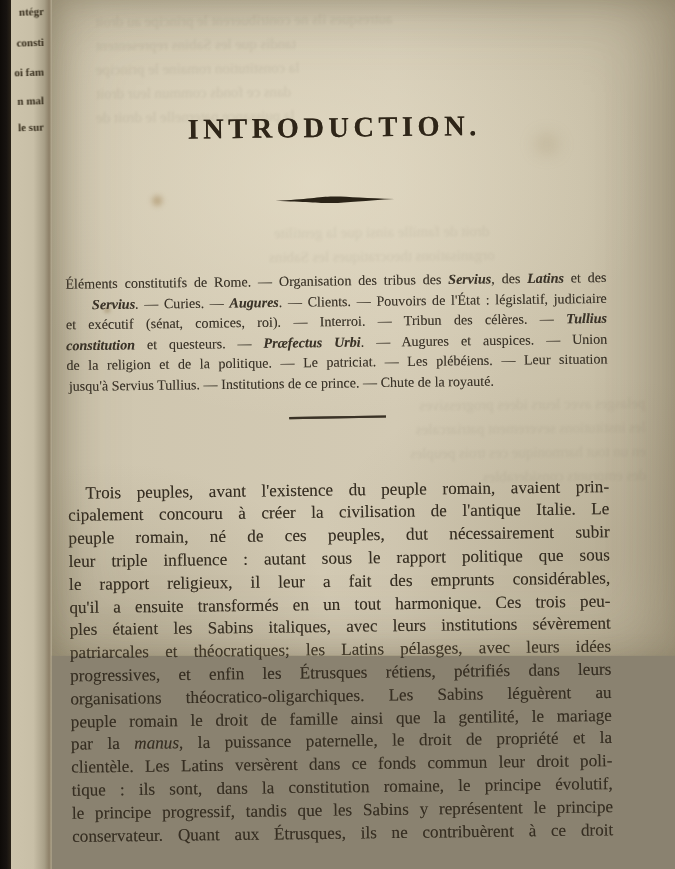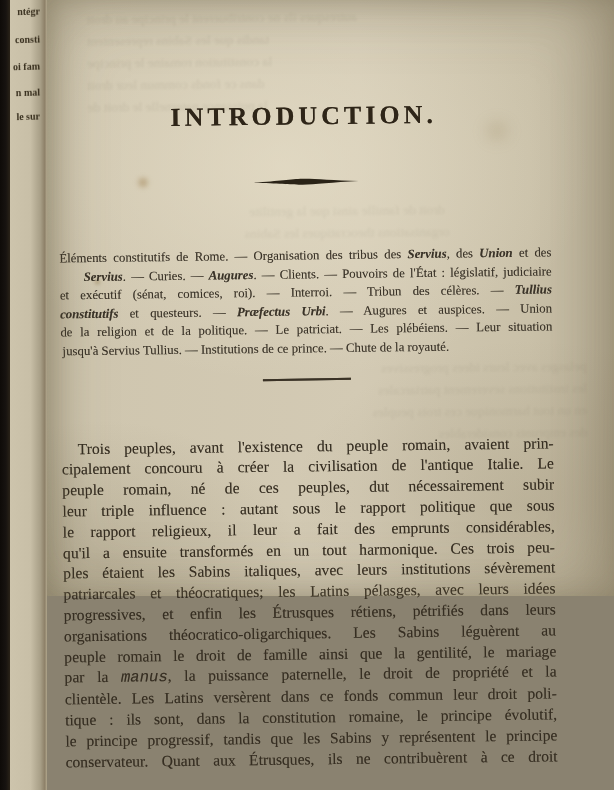--- a/index.html
+++ b/index.html
@@ -63,21 +63,21 @@
     text-shadow:0 0 .5px rgba(58,51,40,.4);}
   .sum-line{text-align:justify;text-align-last:justify;white-space:normal;}
   .sum-line.indent{padding-left:24px;}
   .sum-line.last{text-align-last:left;padding-left:2px;}
   .sum-line em{font-weight:bold;font-style:italic;}
 
   .body{margin-top:56px;font-size:15.6px;line-height:20.8px;color:#362e22;
     text-shadow:0 0 .6px rgba(54,46,34,.45);}
   .body-line{text-align:justify;text-align-last:justify;}
   .body-line.para-indent{text-indent:16px;}
-  .body-line em{font-style:italic;font-family:Liberation Mono, monospace;}
+  .body-line em{font-style:italic;}
 </style>
 </head>
 <body>
 
 <div class="scan">
 
   <div class="prev-page">
     <div class="prev-frag">ntégr</div>
     <div class="prev-frag">consti</div>
     <div class="prev-frag">oi fam</div>
@@ -111,24 +111,24 @@
     <div class="stain s3"></div>
 
     <div class="content">
       <div class="title">INTRODUCTION.</div>
 
       <svg class="rule-swelled" width="108" height="9" viewBox="0 0 108 9">
         <path d="M0,4.6 C28,3.6 40,1.4 52,1.3 C64,1.2 82,3.4 108,4.2 C82,5.2 64,7.2 52,7.2 C40,7.2 28,5.6 0,4.6 Z" fill="#2a2317"></path>
       </svg>
 
       <div class="summary">
-          <div class="sum-line"><span>Éléments constitutifs de Rome. — Organisation des tribus des </span><em>Servius</em><span>, des </span><em>Union</em><span> et des</span></div>
+          <div class="sum-line"><span>Éléments constitutifs de Rome. — Organisation des tribus des </span><em>Servius</em><span>, des </span><em>Latins</em><span> et des</span></div>
           <div class="sum-line indent"><em>Servius</em><span>. — Curies. — </span><em>Augures</em><span>. — Clients. — Pouvoirs de l'État : législatif, judiciaire</span></div>
           <div class="sum-line"><span>et exécutif (sénat, comices, roi). — Interroi. — Tribun des célères. — </span><em>Tullius</em></div>
-          <div class="sum-line"><em>constitutifs</em><span> et questeurs. — </span><em>Præfectus Urbi</em><span>. — Augures et auspices. — Union</span></div>
+          <div class="sum-line"><em>constitution</em><span> et questeurs. — </span><em>Præfectus Urbi</em><span>. — Augures et auspices. — Union</span></div>
           <div class="sum-line"><span>de la religion et de la politique. — Le patriciat. — Les plébéiens. — Leur situation</span></div>
           <div class="sum-line last"><span>jusqu'à Servius Tullius. — Institutions de ce prince. — Chute de la royauté.</span></div>
         </div>
 
       <div class="rule-thin"></div>
 
       <div class="body">
           <div class="body-line para-indent"><span>Trois peuples, avant l'existence du peuple romain, avaient prin-</span></div>
           <div class="body-line"><span>cipalement concouru à créer la civilisation de l'antique Italie. Le</span></div>
           <div class="body-line"><span>peuple romain, né de ces peuples, dut nécessairement subir</span></div>

